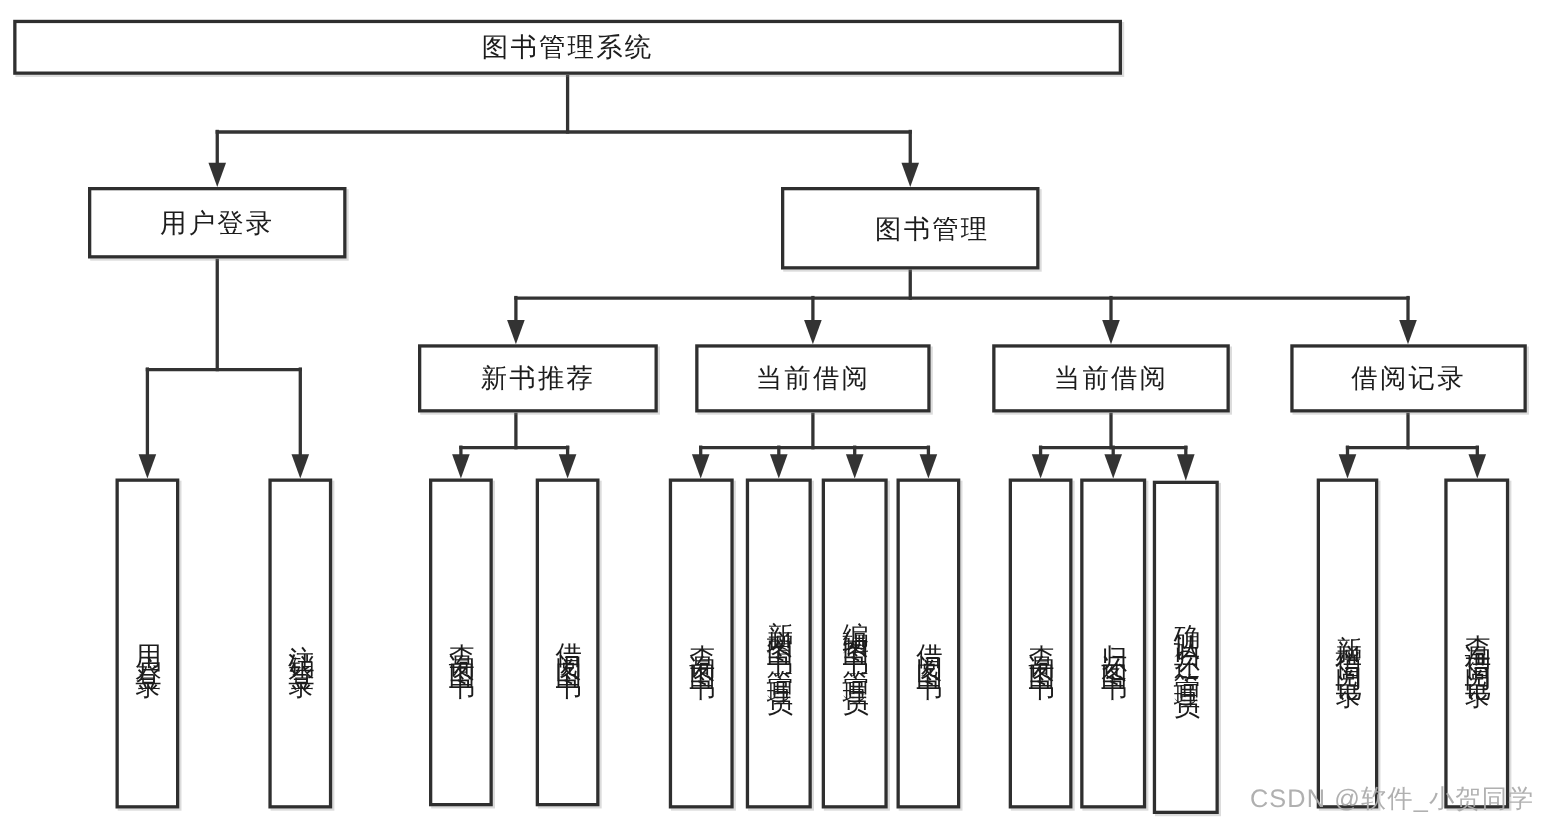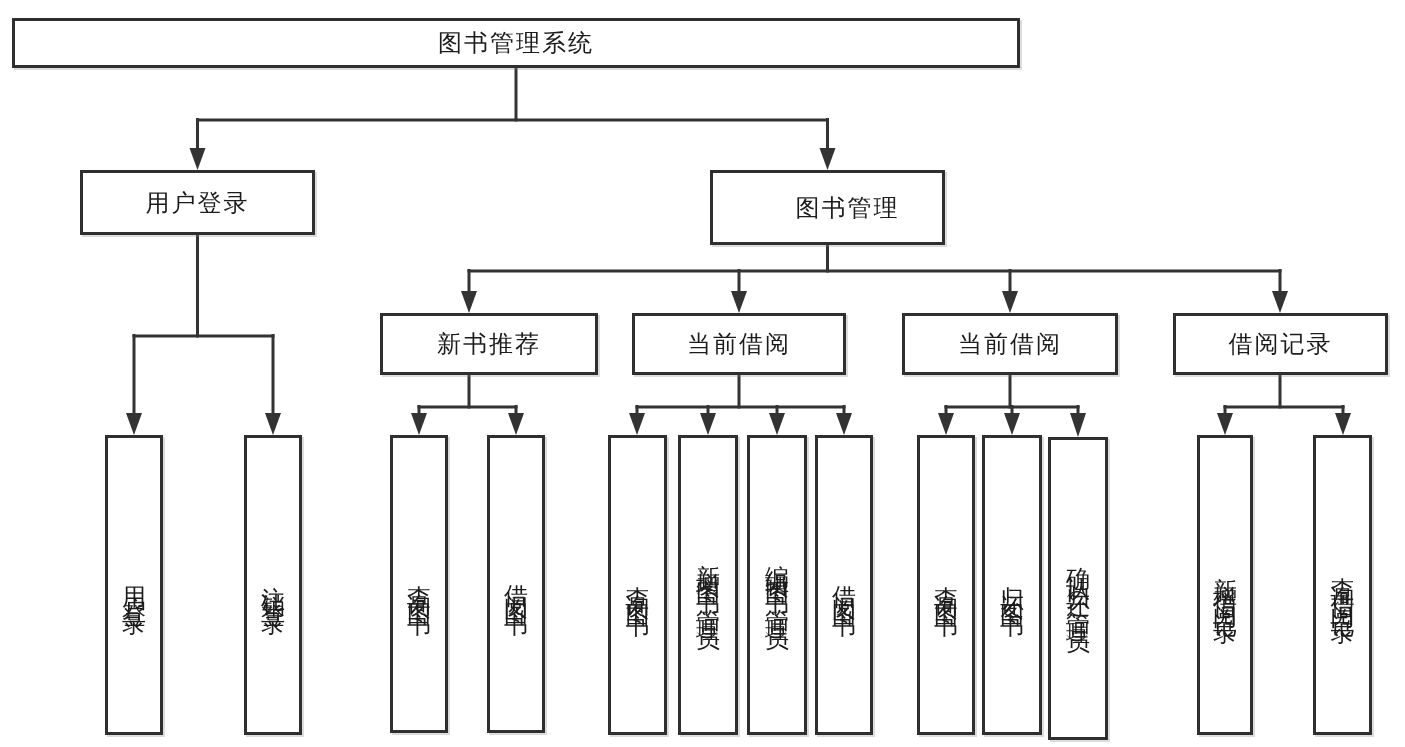--- a/index.html
+++ b/index.html
@@ -179,13 +179,14 @@
   <div class="box v-box" id="leaf-c3">编辑图书（管理员）</div>
   <div class="box v-box" id="leaf-c4">借阅图书</div>
 
   <div class="box v-box" id="leaf-d1">查询图书</div>
   <div class="box v-box" id="leaf-d2">归还图书</div>
   <div class="box v-box" id="leaf-d3">确认归还（管理员）</div>
 
   <div class="box v-box" id="leaf-e1">新增借阅记录</div>
   <div class="box v-box" id="leaf-e2">查询借阅记录</div>
 
+  <div class="watermark">CSDN @软件_小贺同学</div>
 </div>
 
 </body></html>

